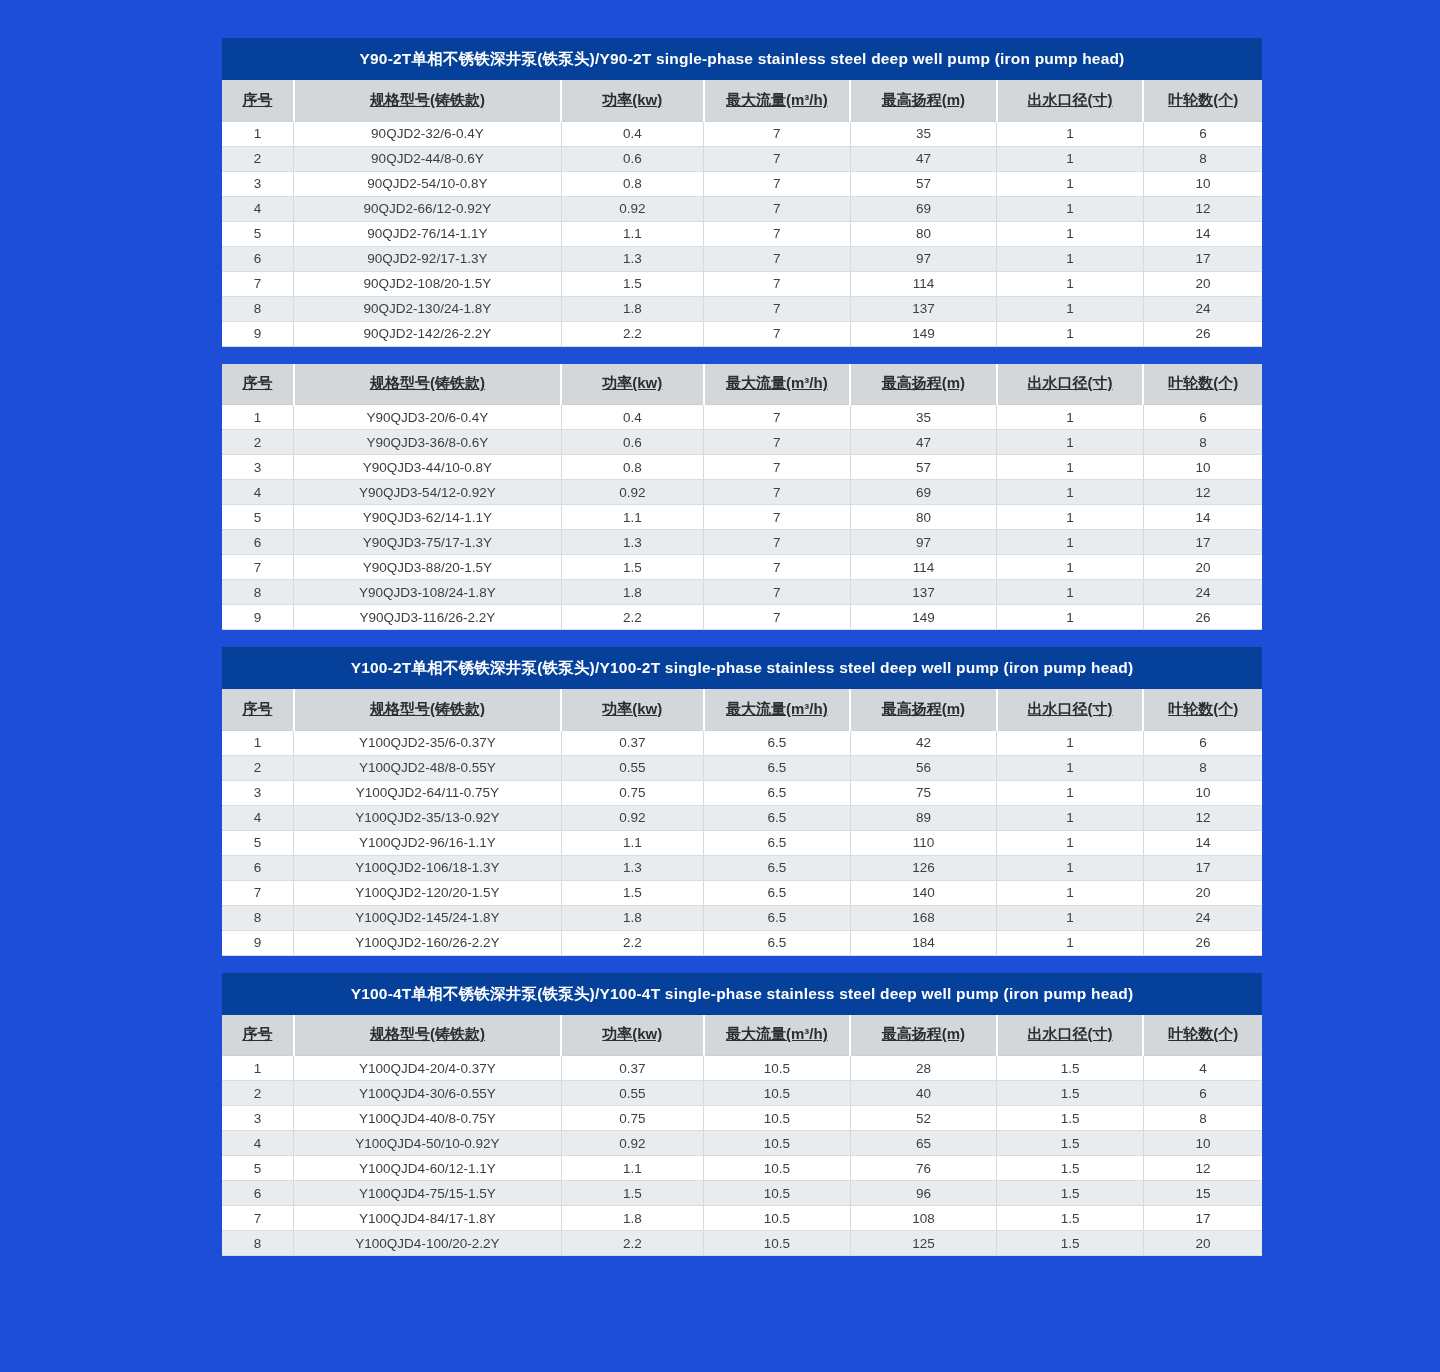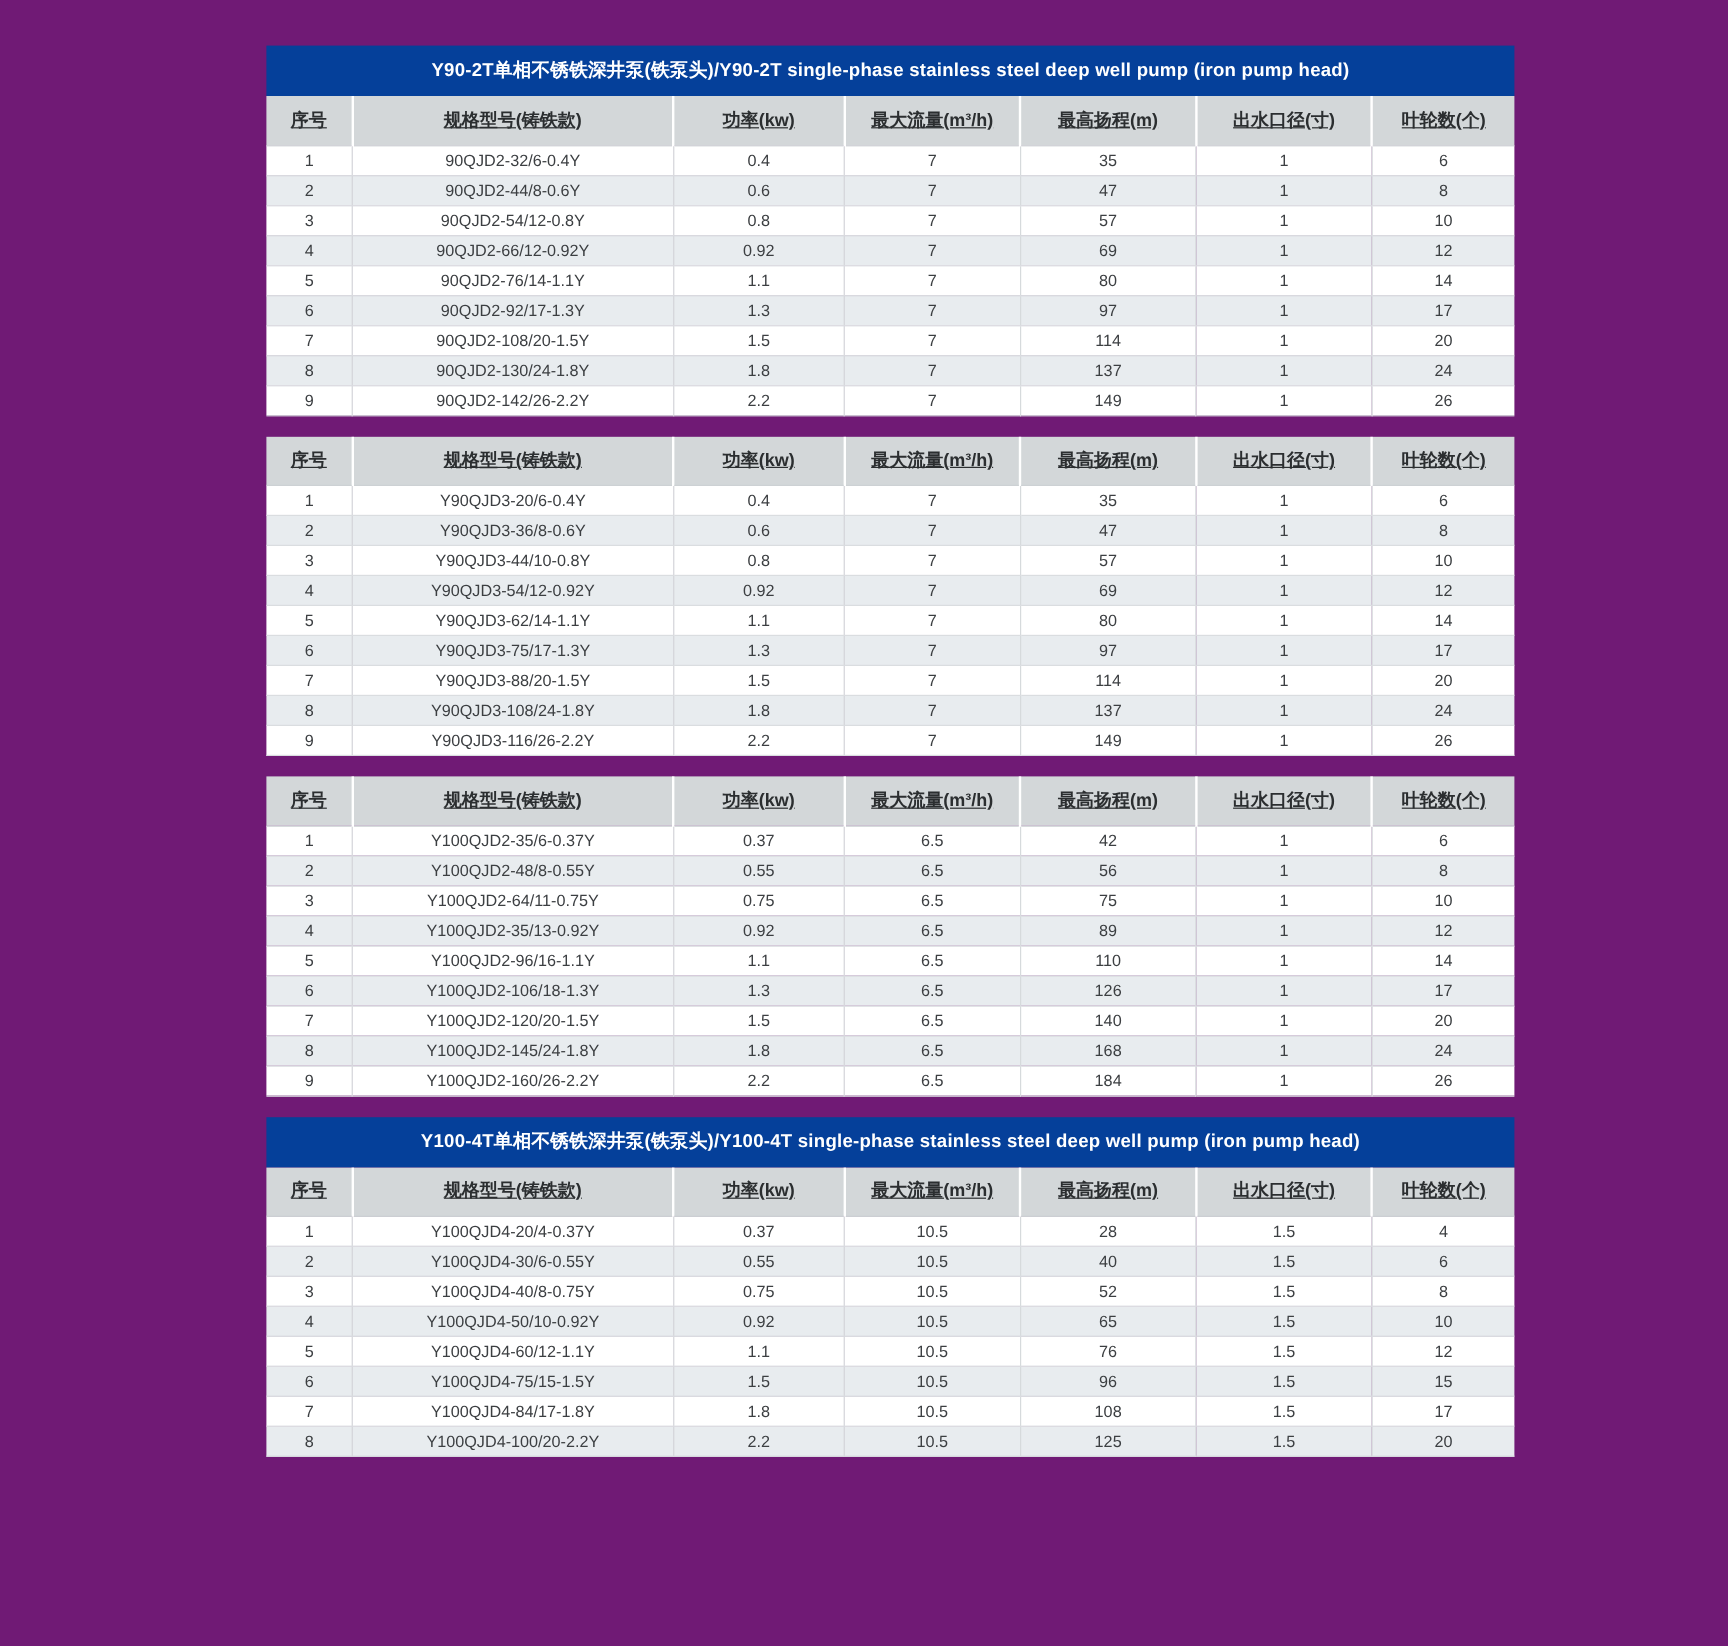--- a/index.html
+++ b/index.html
@@ -4,21 +4,21 @@
 <style>
   * { margin: 0; padding: 0; box-sizing: border-box; }
   html, body {
     background: #ffffff;
     font-family: "Liberation Sans", "DejaVu Sans", sans-serif;
   }
   .page {
     position: relative;
     width: 1440px;
     min-height: 1372px;
-    background: #701a75;
+    background: #1d4ed8;
   }
   .tables-root {
     position: absolute;
     left: 222px;
     top: 38px;
     width: 1040px;
   }
   .spec-table {
     margin-bottom: 17px;
   }
@@ -105,21 +105,21 @@
               <td>2</td>
               <td>90QJD2-44/8-0.6Y</td>
               <td>0.6</td>
               <td>7</td>
               <td>47</td>
               <td>1</td>
               <td>8</td>
             </tr>
             <tr>
               <td>3</td>
-              <td>90QJD2-54/12-0.8Y</td>
+              <td>90QJD2-54/10-0.8Y</td>
               <td>0.8</td>
               <td>7</td>
               <td>57</td>
               <td>1</td>
               <td>10</td>
             </tr>
             <tr>
               <td>4</td>
               <td>90QJD2-66/12-0.92Y</td>
               <td>0.92</td>
@@ -277,20 +277,21 @@
               <td>2.2</td>
               <td>7</td>
               <td>149</td>
               <td>1</td>
               <td>26</td>
             </tr>
           </tbody>
         </table>
       </section>
       <section class="spec-table">
+        <div class="title-bar">Y100-2T单相不锈铁深井泵(铁泵头)/Y100-2T single-phase stainless steel deep well pump (iron pump head)</div>
         <table>
           <colgroup>
             <col style="width: 6.9%;">
             <col style="width: 25.7%;">
             <col style="width: 13.7%;">
             <col style="width: 14.1%;">
             <col style="width: 14.1%;">
             <col style="width: 14.1%;">
             <col style="width: 11.4%;">
           </colgroup>

